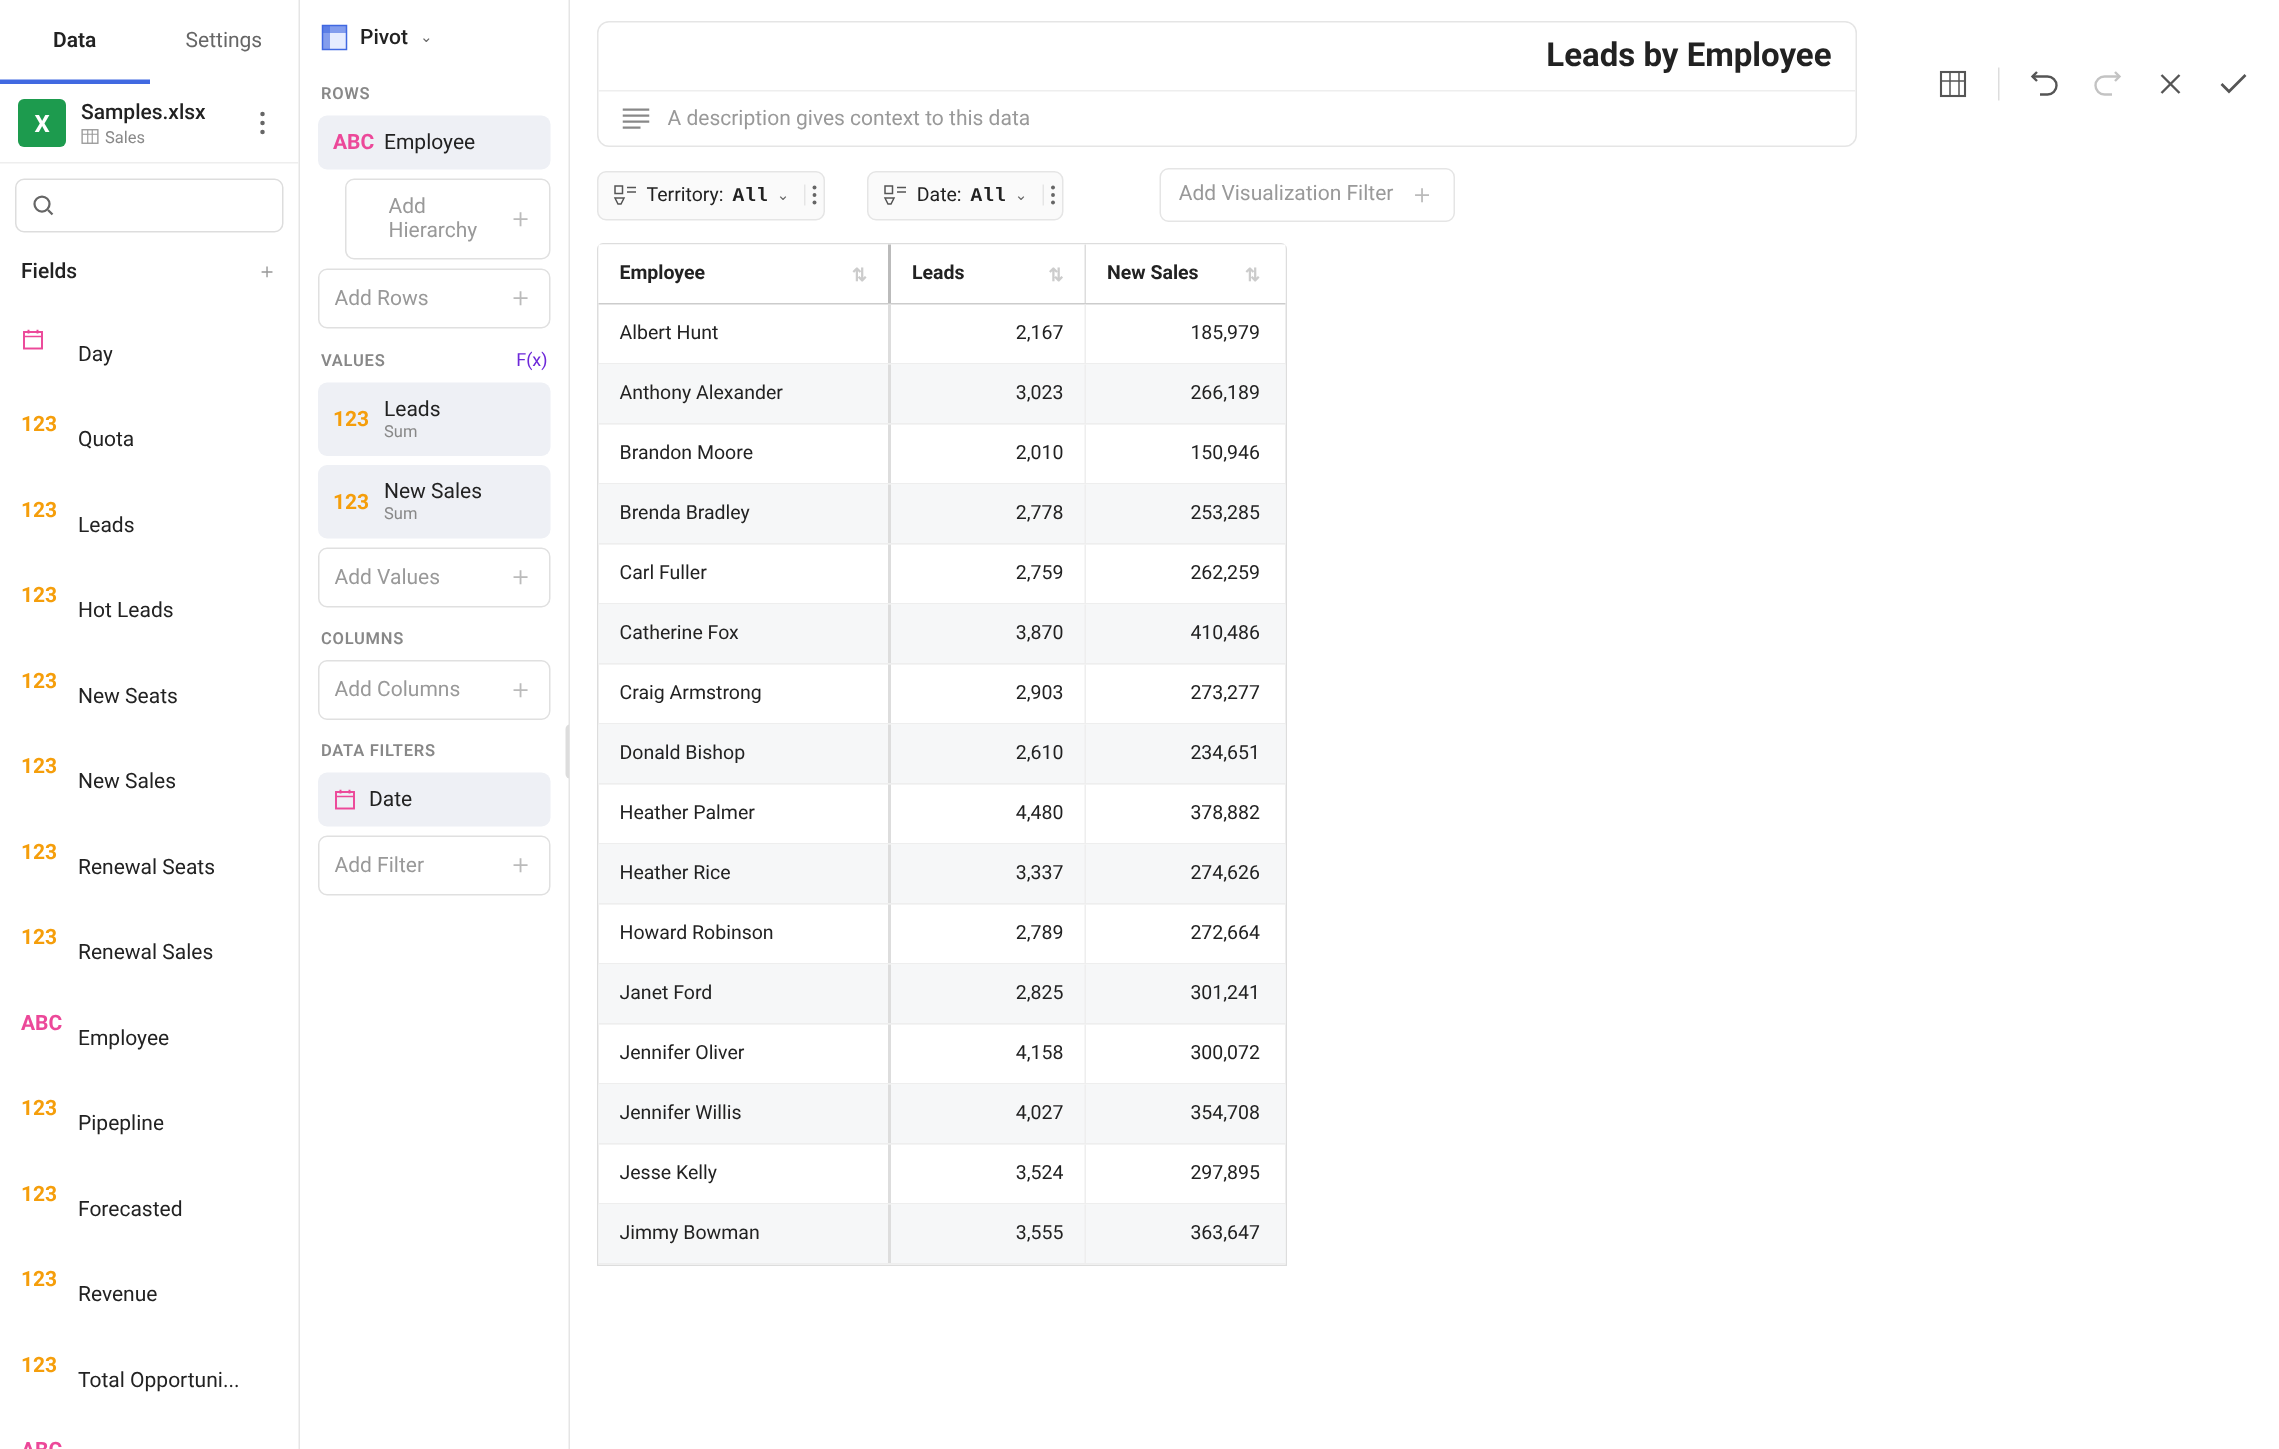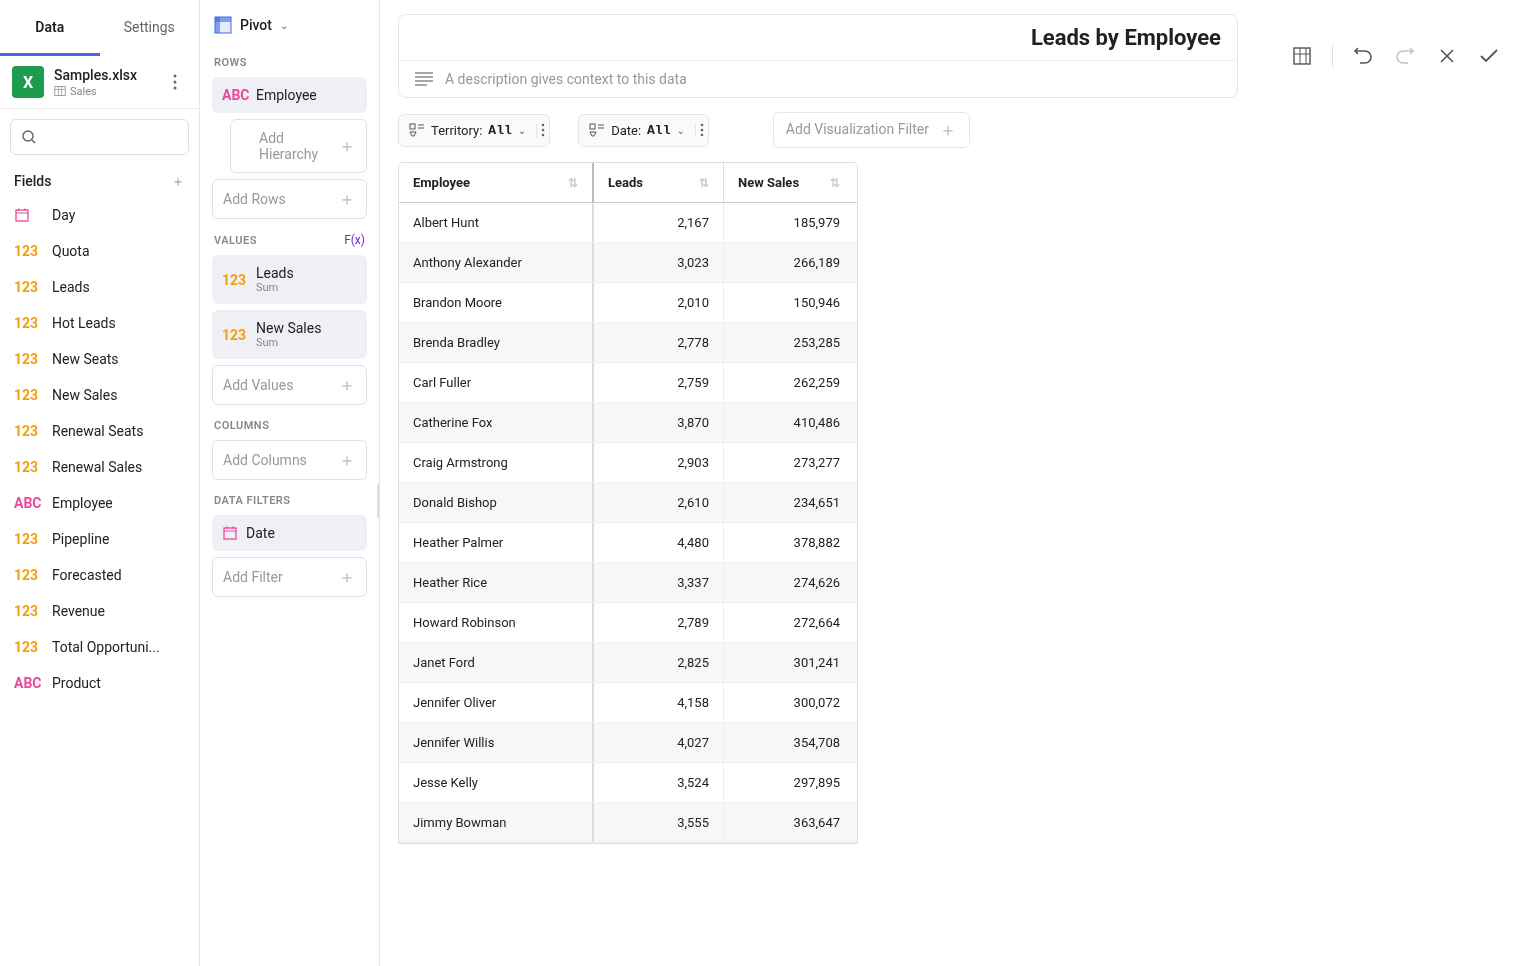--- a/index.html
+++ b/index.html
@@ -22,21 +22,21 @@
 .search-box { width: 100%; height: 36px; border: 1px solid #ddd; border-radius: 6px; display: flex; align-items: center; padding: 0 10px; }
 .fields-header { padding: 8px 14px; display: flex; align-items: center; justify-content: space-between; }
 .fields-header span { font-size: 14px; font-weight: 500; }
 .add-icon { color: #999; font-size: 20px; cursor: pointer; line-height:1;}
 .field-list { flex: 1; overflow-y: auto; padding-bottom:10px;}
 .field-item { display: flex; align-items: center; gap: 12px; padding: 10px 14px; cursor: pointer; }
 .badge { font-size: 14px; font-weight: 700; width: 26px; }
 .badge-123 { color: #f59e0b; }
 .badge-abc { color: #ec4899; }
 .cal-svg { width:16px; height:16px; stroke:#ec4899; }
-.field-label { font-size: 14px; color:#222; white-space: nowrap; overflow: hidden; text-overflow: ellipsis; }
+.field-label { font-size: 14px; color:#222; white-space: nowrap; overflow: hidden; text-overflow: ellipsis; margin-top: 21px; }
 
 
 .config-panel { width: 180px; padding: 10px 12px; border-right: 1px solid #e5e5e5; overflow-y:auto; position:relative;}
 .resize-handle { position:absolute; right:-4px; top:50%; width:6px; height:36px; background:#ddd; border-radius:3px;}
 .pivot-head { display: flex; align-items: center; gap: 8px; padding: 6px 2px 14px; font-size:14px; font-weight:500; cursor:pointer;}
 .pivot-head .pivot-icon { width:18px; height:18px; }
 .section-label { font-size: 11px; font-weight: 600; letter-spacing: 0.5px; color: #888; padding: 8px 2px; display:flex; justify-content:space-between; align-items:center;}
 .fx-link { color:#6d28d9; font-size:12px; cursor:pointer; font-weight:400; letter-spacing:0;}
 .config-chip { background: #eef0f5; border-radius: 6px; padding: 10px 10px; margin-bottom: 6px; display: flex; align-items: center; gap: 8px; cursor:grab;}
 .config-chip .sub { font-size: 11px; color: #888; }

